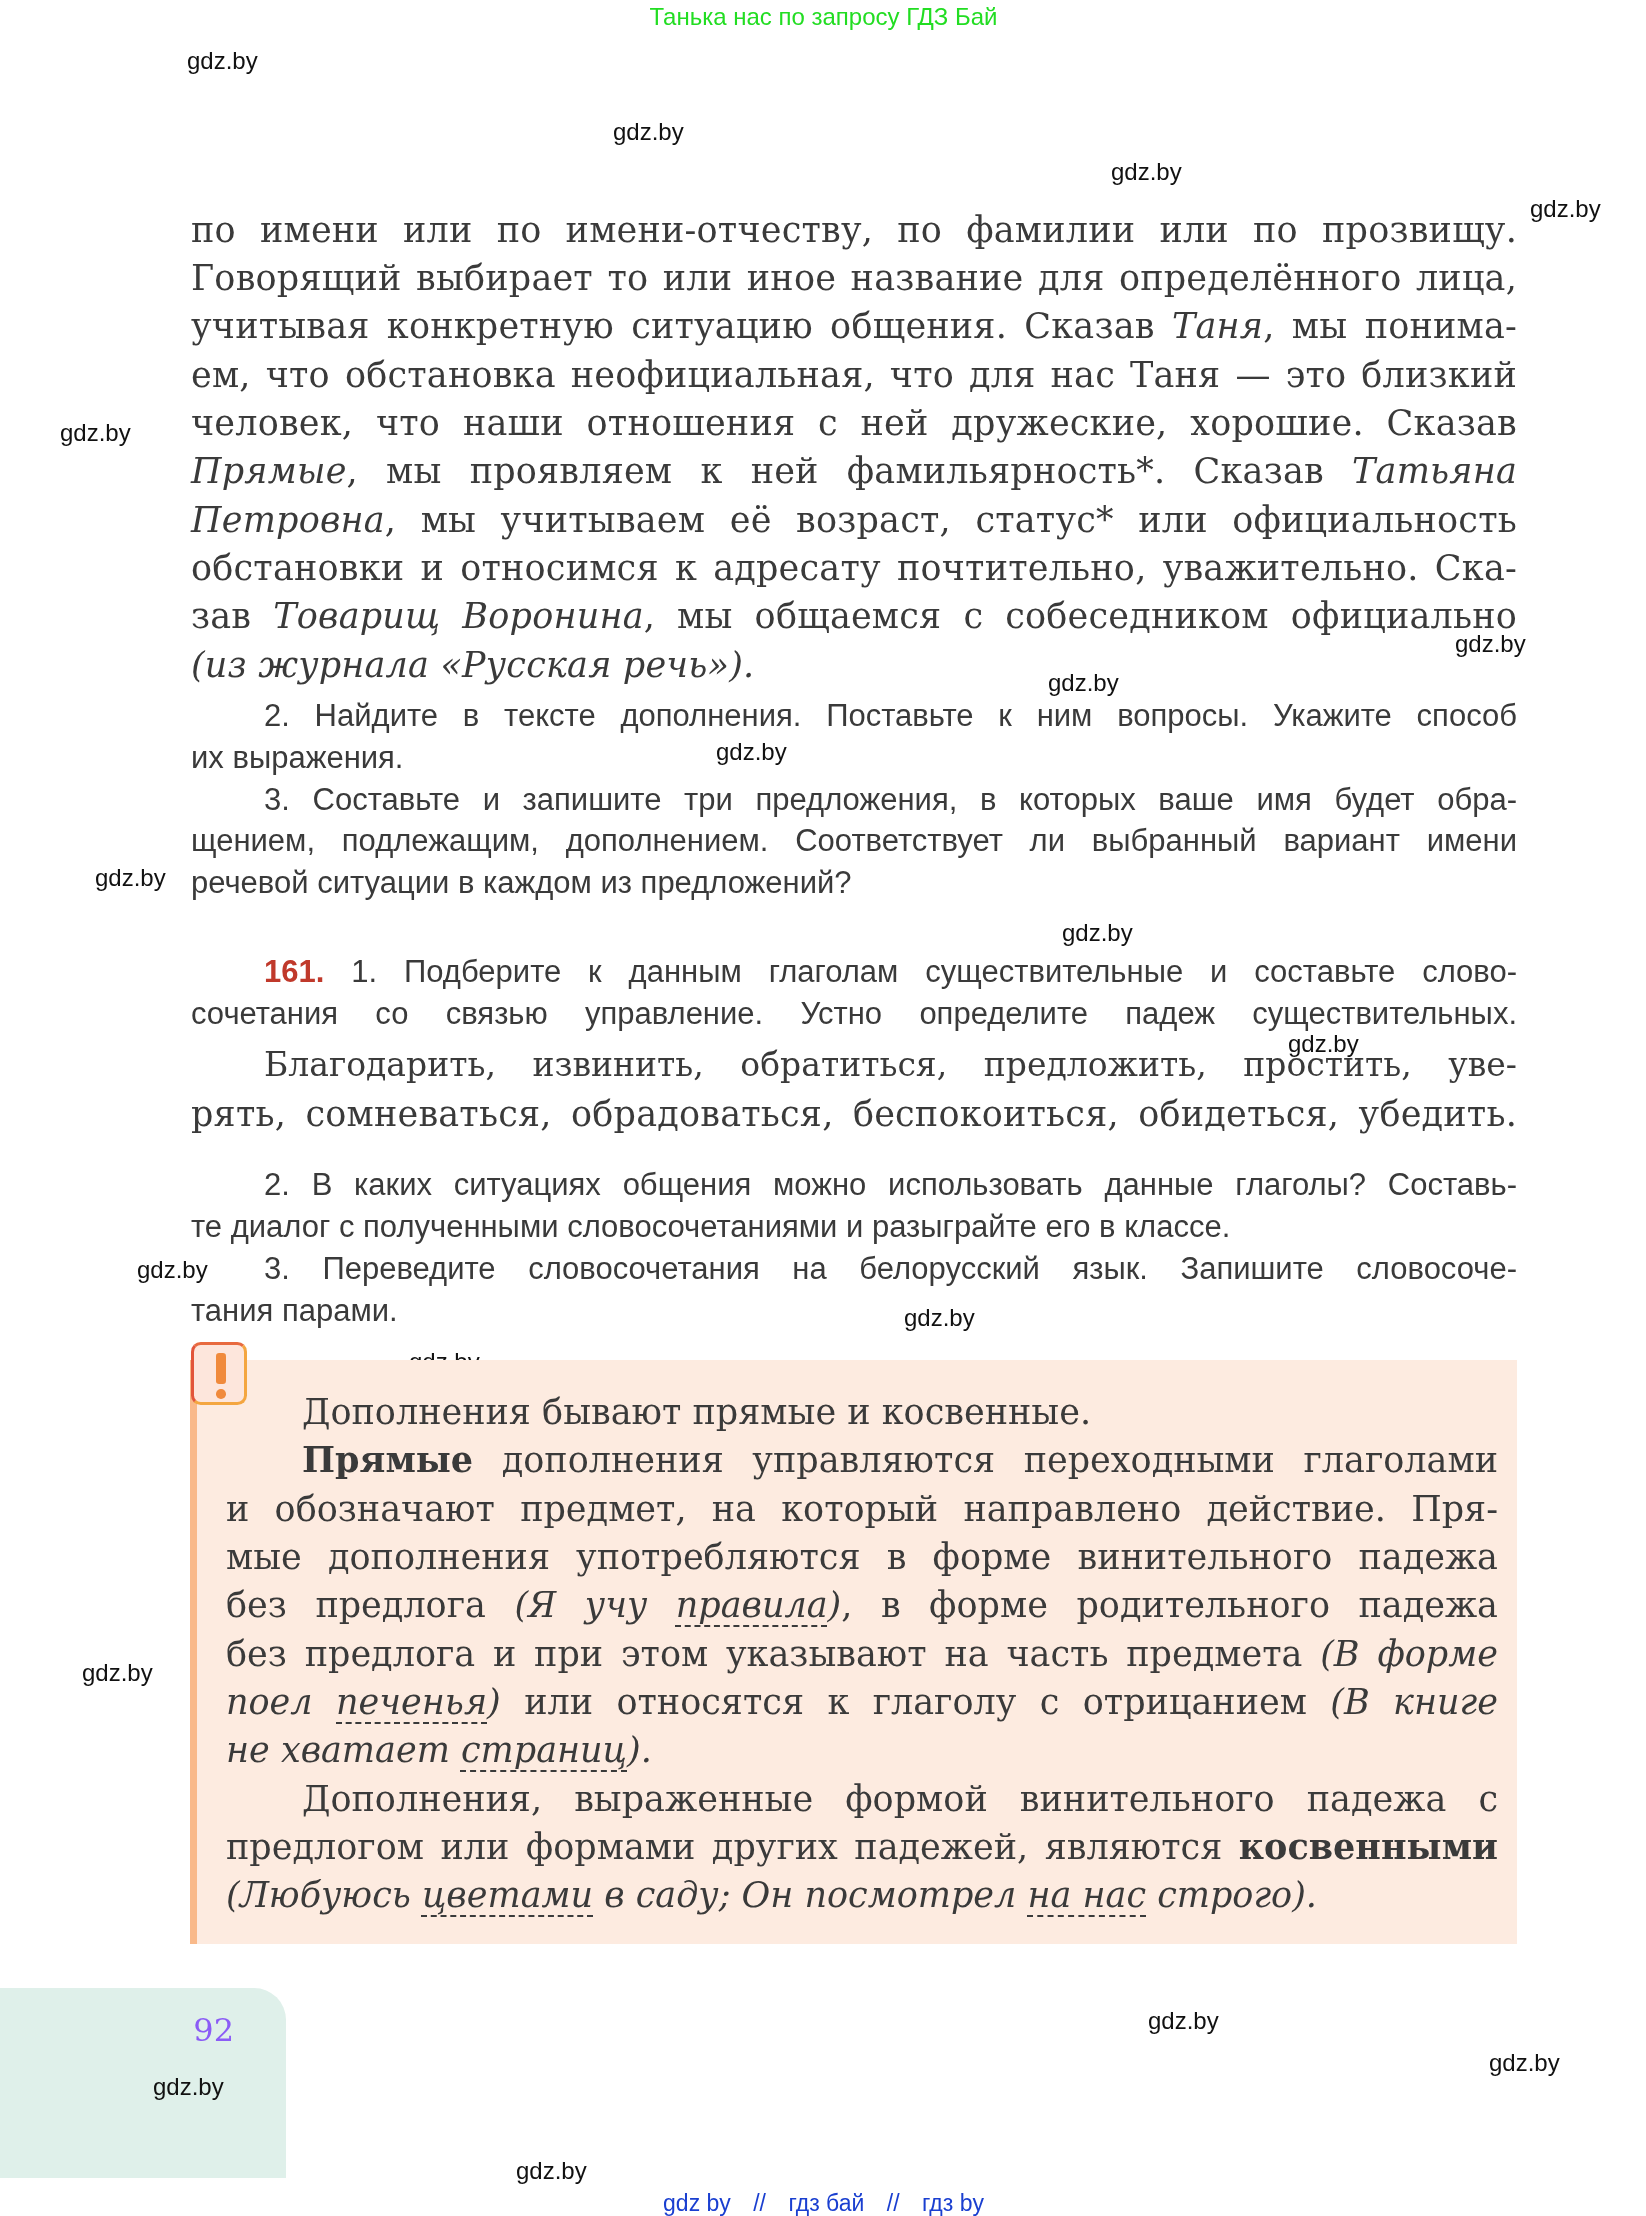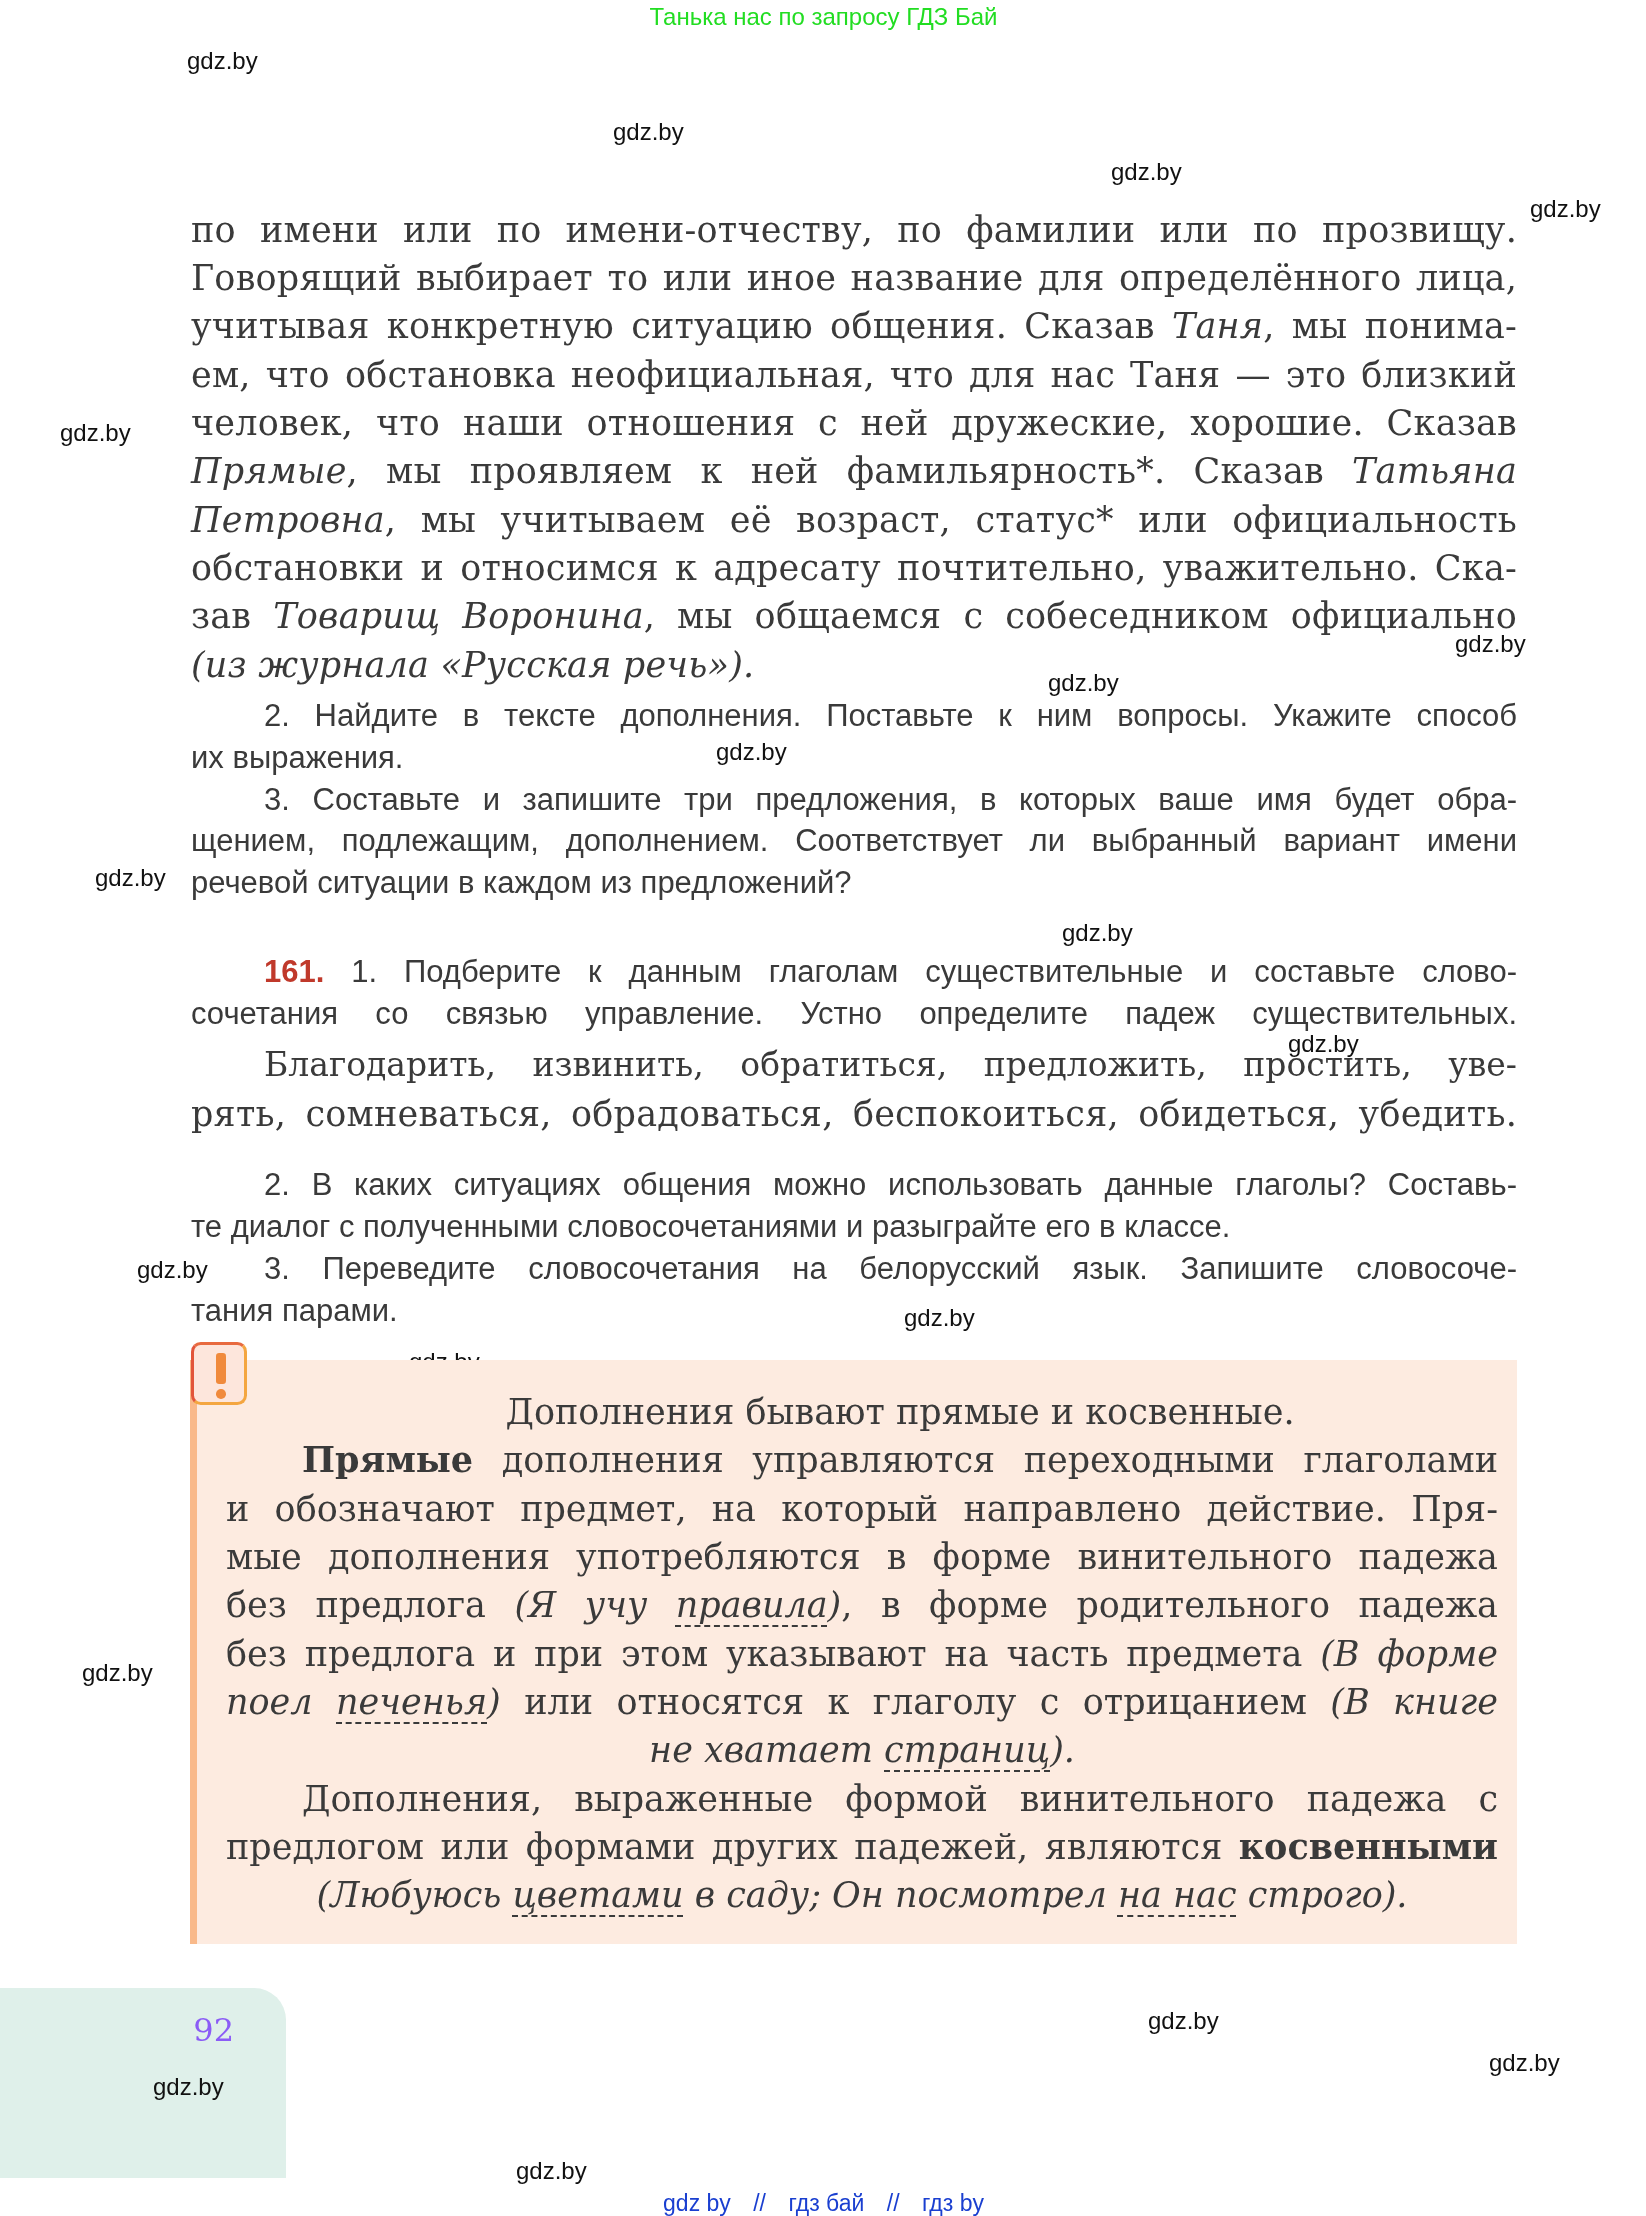--- a/index.html
+++ b/index.html
@@ -4,21 +4,21 @@
 <style>
   html, body { margin:0; padding:0; }
   body { width:1647px; height:2216px; position:relative; background:#ffffff; overflow:hidden; }
   .serif { font-family: "DejaVu Serif", "Liberation Serif", serif; color:#3a3a3a; }
   .sans { font-family: "Liberation Sans", "DejaVu Sans", sans-serif; color:#3a3a3a; }
   .line { position:absolute; white-space:nowrap; }
   .just { text-align:justify; text-align-last:justify; }
   .body-line { left:191px; width:1326px; font-size:35px; height:48px; line-height:48px; letter-spacing:0.2px; }
   .task-line { left:191px; width:1326px; font-size:31px; height:42px; line-height:42px; }
   .verb-line { left:264px; width:1253px; font-size:33px; height:48px; line-height:48px; }
-  .box-line { left:226px; width:1272px; font-size:35px; height:48px; line-height:48px;text-align:center; }
+  .box-line { left:226px; width:1272px; font-size:35px; height:48px; line-height:48px; }
   .indent { padding-left:73px; box-sizing:border-box; }
   i { font-style:italic; }
   b { font-weight:bold; }
   .ul { text-decoration: underline dashed; text-underline-offset:8px; text-decoration-thickness:2.4px; font-weight:normal; }
   .wm { position:absolute; font-family:"Liberation Sans", sans-serif; font-size:24px; color:#111; }
   #top-banner { position:absolute; top:3.2px; left:0; width:1647px; text-align:center; font-family:"Liberation Sans", sans-serif; font-size:24px; color:#22dd22; }
   #rule-box { position:absolute; left:190px; top:1360px; width:1327px; height:584px; background:#fdebe0; border-left:7.3px solid #f9b98a; box-sizing:border-box; }
   #excl-icon { position:absolute; left:191px; top:1342px; width:56px; height:63px; border:3.2px solid #f4a640; border-left-color:#e2553a; border-top-color:#e86a3f; border-radius:9.7px; background:#fde6dc; box-sizing:border-box; }
   #excl-icon .bar { position:absolute; left:22px; top:8px; width:9.7px; height:31px; background:#f08a3c; border-radius:3.2px; }
   #excl-icon .dot { position:absolute; left:22px; top:44px; width:9.7px; height:9.7px; background:#f08a3c; border-radius:50%; }

